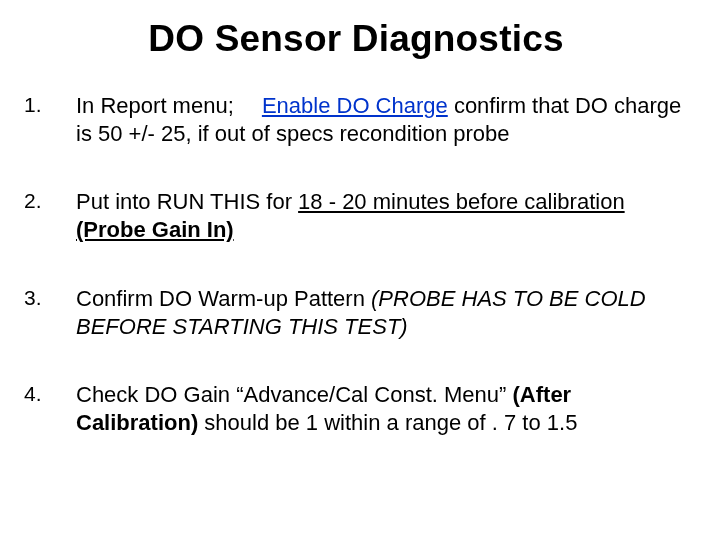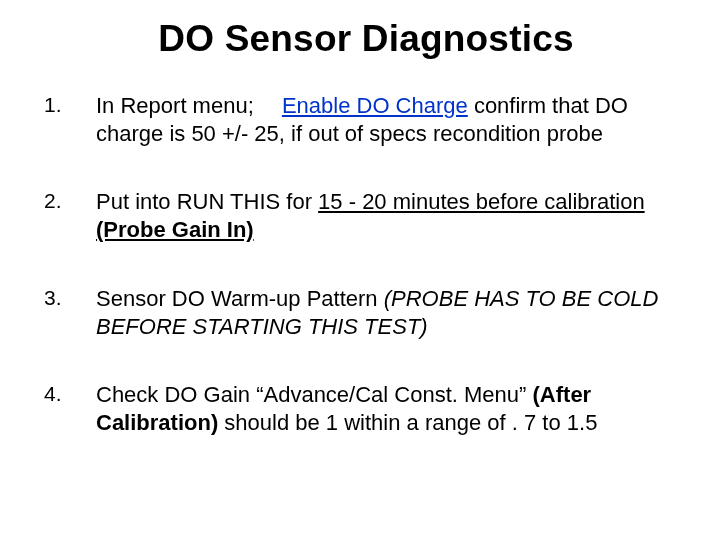--- a/index.html
+++ b/index.html
@@ -8,21 +8,21 @@
     width: 720px;
     height: 540px;
     background: #ffffff;
     font-family: Arial, Helvetica, sans-serif;
     color: #000000;
   }
   .slide {
     box-sizing: border-box;
     width: 720px;
     height: 540px;
-    padding: 18px 32px 20px 44px;
+    padding: 18px 32px 20px 24px;
   }
   .title {
     text-align: center;
     font-size: 37px;
     font-weight: 700;
     margin: 0 0 14px 0;
     letter-spacing: 0.2px;
   }
   ol.steps {
     list-style: none;
@@ -69,26 +69,26 @@
 
   <ol class="steps">
 
     <li>
       <span class="num">1.</span>
       <span>In Report menu; </span><span class="link">Enable DO Charge</span><span> confirm that DO charge is 50 +/- 25, if out of specs recondition probe</span>
     </li>
 
     <li>
       <span class="num">2.</span>
-      <span>Put into RUN THIS for </span><span class="ul">15 - 20 minutes  before calibration </span><span class="ul bold">(Probe Gain In)</span>
+      <span>Put into RUN THIS for </span><span class="ul">18 - 20 minutes  before calibration </span><span class="ul bold">(Probe Gain In)</span>
     </li>
 
     <li>
       <span class="num">3.</span>
-      <span>Sensor DO Warm-up Pattern </span><span class="ital">(PROBE HAS TO BE COLD BEFORE STARTING THIS TEST)</span>
+      <span>Confirm DO Warm-up Pattern </span><span class="ital">(PROBE HAS TO BE COLD BEFORE STARTING THIS TEST)</span>
     </li>
 
     <li>
       <span class="num">4.</span>
       <span>Check DO Gain “Advance/Cal Const. Menu” </span><span class="bold">(After Calibration)</span><span> should be 1 within a range of . 7 to 1.5</span>
     </li>
 
   </ol>
 
 </div>

